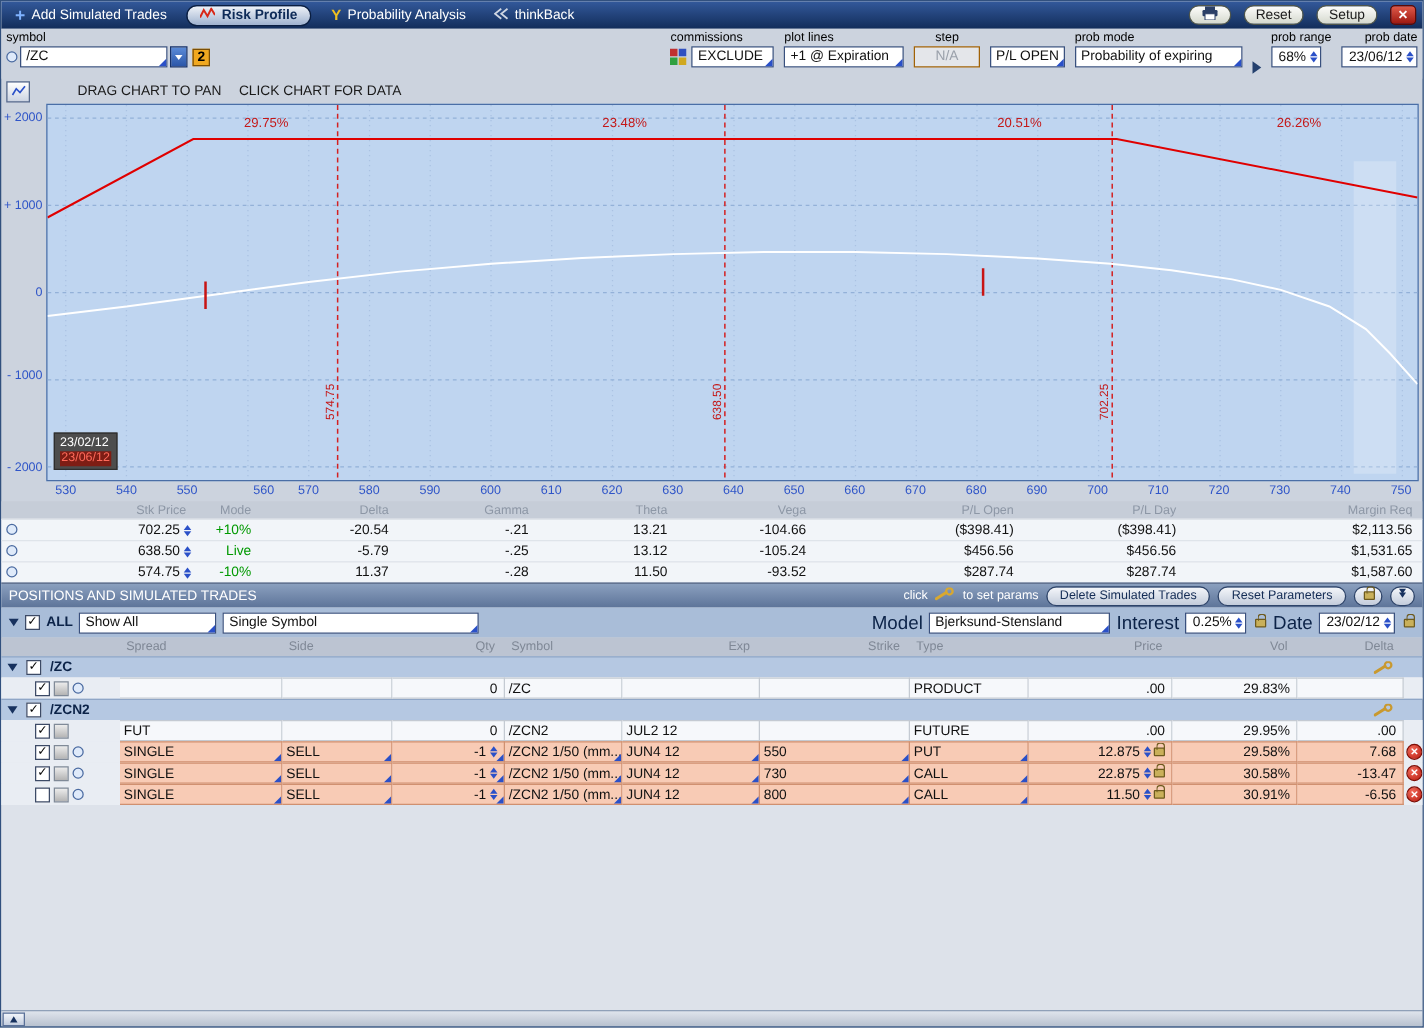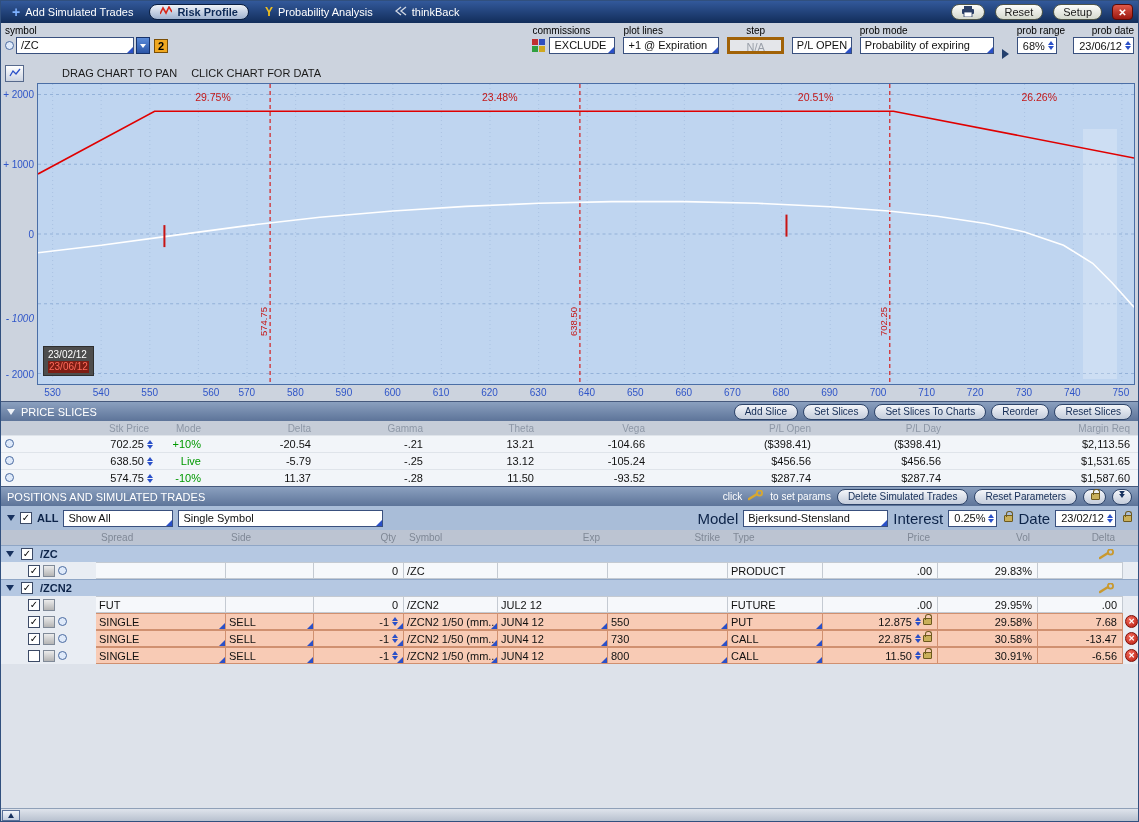--- a/index.html
+++ b/index.html
@@ -24,21 +24,21 @@
 .ctl .lab{height:13px;line-height:13px;font-size:10px;color:#000;white-space:nowrap}
 .fieldrow{display:flex;align-items:center;gap:2px}
 .combo{position:relative;background:#fff;border:1px solid #39507e;height:17px;line-height:15px;padding:0 10px 0 4px;font-size:11px;white-space:nowrap;display:inline-flex;align-items:center}
 .combo::after{content:"";position:absolute;right:0;bottom:0;width:0;height:0;border-style:solid;border-width:0 0 6px 6px;border-color:transparent transparent #2a50c8 transparent}
 .arrbox{width:14px;height:17px;background:linear-gradient(#5b8bd8,#2b56a8);border:1px solid #16326b;display:inline-flex;align-items:center;justify-content:center}
 .arrbox i{width:0;height:0;border-left:3px solid transparent;border-right:3px solid transparent;border-top:4px solid #fff}
 .badge{background:#f0a820;border:1px solid #7a4e06;color:#000;font-weight:bold;width:14px;height:14px;text-align:center;line-height:12px;font-size:11px;margin-left:2px}
 .gridicon{display:grid;grid-template-columns:6px 6px;grid-auto-rows:6px;gap:1px;margin-right:2px}
 .gridicon i{display:block}
 .gi1{background:#c03030}.gi2{background:#3050c0}.gi3{background:#30a040}.gi4{background:#d0a820}
-.nafield{background:#e4e6ea;color:#9aa0aa;border:3px solid #a16207;height:17px;line-height:15px;padding:0 16px;font-size:11px}
+.nafield{background:#e4e6ea;color:#9aa0aa;border:1px solid #a16207;height:17px;line-height:15px;padding:0 16px;font-size:11px}
 .rtri{width:0;height:0;border-top:5px solid transparent;border-bottom:5px solid transparent;border-left:7px solid #24406e;align-self:flex-end;margin-bottom:4px}
 .spinfield{background:#fff;border:1px solid #39507e;height:17px;display:inline-flex;align-items:center;padding:0 2px 0 5px;gap:3px;font-size:11px}
 .spin{display:inline-flex;flex-direction:column;gap:1px}
 .spin .su{width:0;height:0;border-left:3px solid transparent;border-right:3px solid transparent;border-bottom:4px solid #2a50c8}
 .spin .sd{width:0;height:0;border-left:3px solid transparent;border-right:3px solid transparent;border-top:4px solid #2a50c8}
 .dot{width:9px;height:9px;border-radius:50%;border:1px solid #4a6aa0;background:#dfeafa;display:inline-block;flex:0 0 auto}
 
 
 .chart-hints{height:20px;display:flex;align-items:center;padding:0 8px 0 4px;gap:14px;color:#1a1a1a;font-size:11px;flex:0 0 auto}
 .chart-btn{width:19px;height:17px;background:linear-gradient(#ffffff,#ccd4e2);border:1px solid #56698c;display:inline-flex;align-items:center;justify-content:center}
@@ -231,21 +231,21 @@
       </span>
     <span style="margin-left:24px">DRAG CHART TO PAN</span>
     <span>CLICK CHART FOR DATA</span>
   </div>
 
   <div class="plot-wrap">
     <div class="y-labels" id="y-labels">
         <span style="top: 6.46512px;">+ 2000</span>
         <span style="top: 76.2326px;">+ 1000</span>
         <span style="top: 146px;">0</span>
-        <span style="top: 230px; font-style: italic;">- 1000</span>
+        <span style="top: 212px;">- 1000</span>
         <span style="top: 285.535px;">- 2000</span>
       </div>
     <div class="plot">
       <svg id="chart-svg" viewBox="0 0 1095 300" preserveAspectRatio="none">
           <line x1="14.6" y1="0" x2="14.6" y2="300" stroke="#aac2e2" stroke-width="1" stroke-dasharray="1,3"></line>
           <line x1="63.1" y1="0" x2="63.1" y2="300" stroke="#aac2e2" stroke-width="1" stroke-dasharray="1,3"></line>
           <line x1="111.7" y1="0" x2="111.7" y2="300" stroke="#aac2e2" stroke-width="1" stroke-dasharray="1,3"></line>
           <line x1="160.2" y1="0" x2="160.2" y2="300" stroke="#aac2e2" stroke-width="1" stroke-dasharray="1,3"></line>
           <line x1="208.8" y1="0" x2="208.8" y2="300" stroke="#aac2e2" stroke-width="1" stroke-dasharray="1,3"></line>
           <line x1="257.4" y1="0" x2="257.4" y2="300" stroke="#aac2e2" stroke-width="1" stroke-dasharray="1,3"></line>
@@ -312,32 +312,20 @@
       <span style="left: 779.949px;">680</span>
       <span style="left: 828.508px;">690</span>
       <span style="left: 877.067px;">700</span>
       <span style="left: 925.625px;">710</span>
       <span style="left: 974.184px;">720</span>
       <span style="left: 1022.74px;">730</span>
       <span style="left: 1071.3px;">740</span>
       <span style="left: 1119.86px;">750</span>
     </div>
 
-  <div class="secbar">
-    <span class="dkt"></span>
-    <span class="title">PRICE SLICES</span>
-    <div class="spacer"></div>
-    <span id="slice-buttons" style="display:inline-flex;gap:5px">
-        <button class="secbtn">Add Slice</button>
-        <button class="secbtn">Set Slices</button>
-        <button class="secbtn">Set Slices To Charts</button>
-        <button class="secbtn">Reorder</button>
-        <button class="secbtn">Reset Slices</button>
-      </span>
-  </div>
   <div class="slice-head" id="slice-head">
       <div></div>
       <div>Stk Price</div>
       <div>Mode</div>
       <div>Delta</div>
       <div>Gamma</div>
       <div>Theta</div>
       <div>Vega</div>
       <div>P/L Open</div>
       <div>P/L Day</div>

